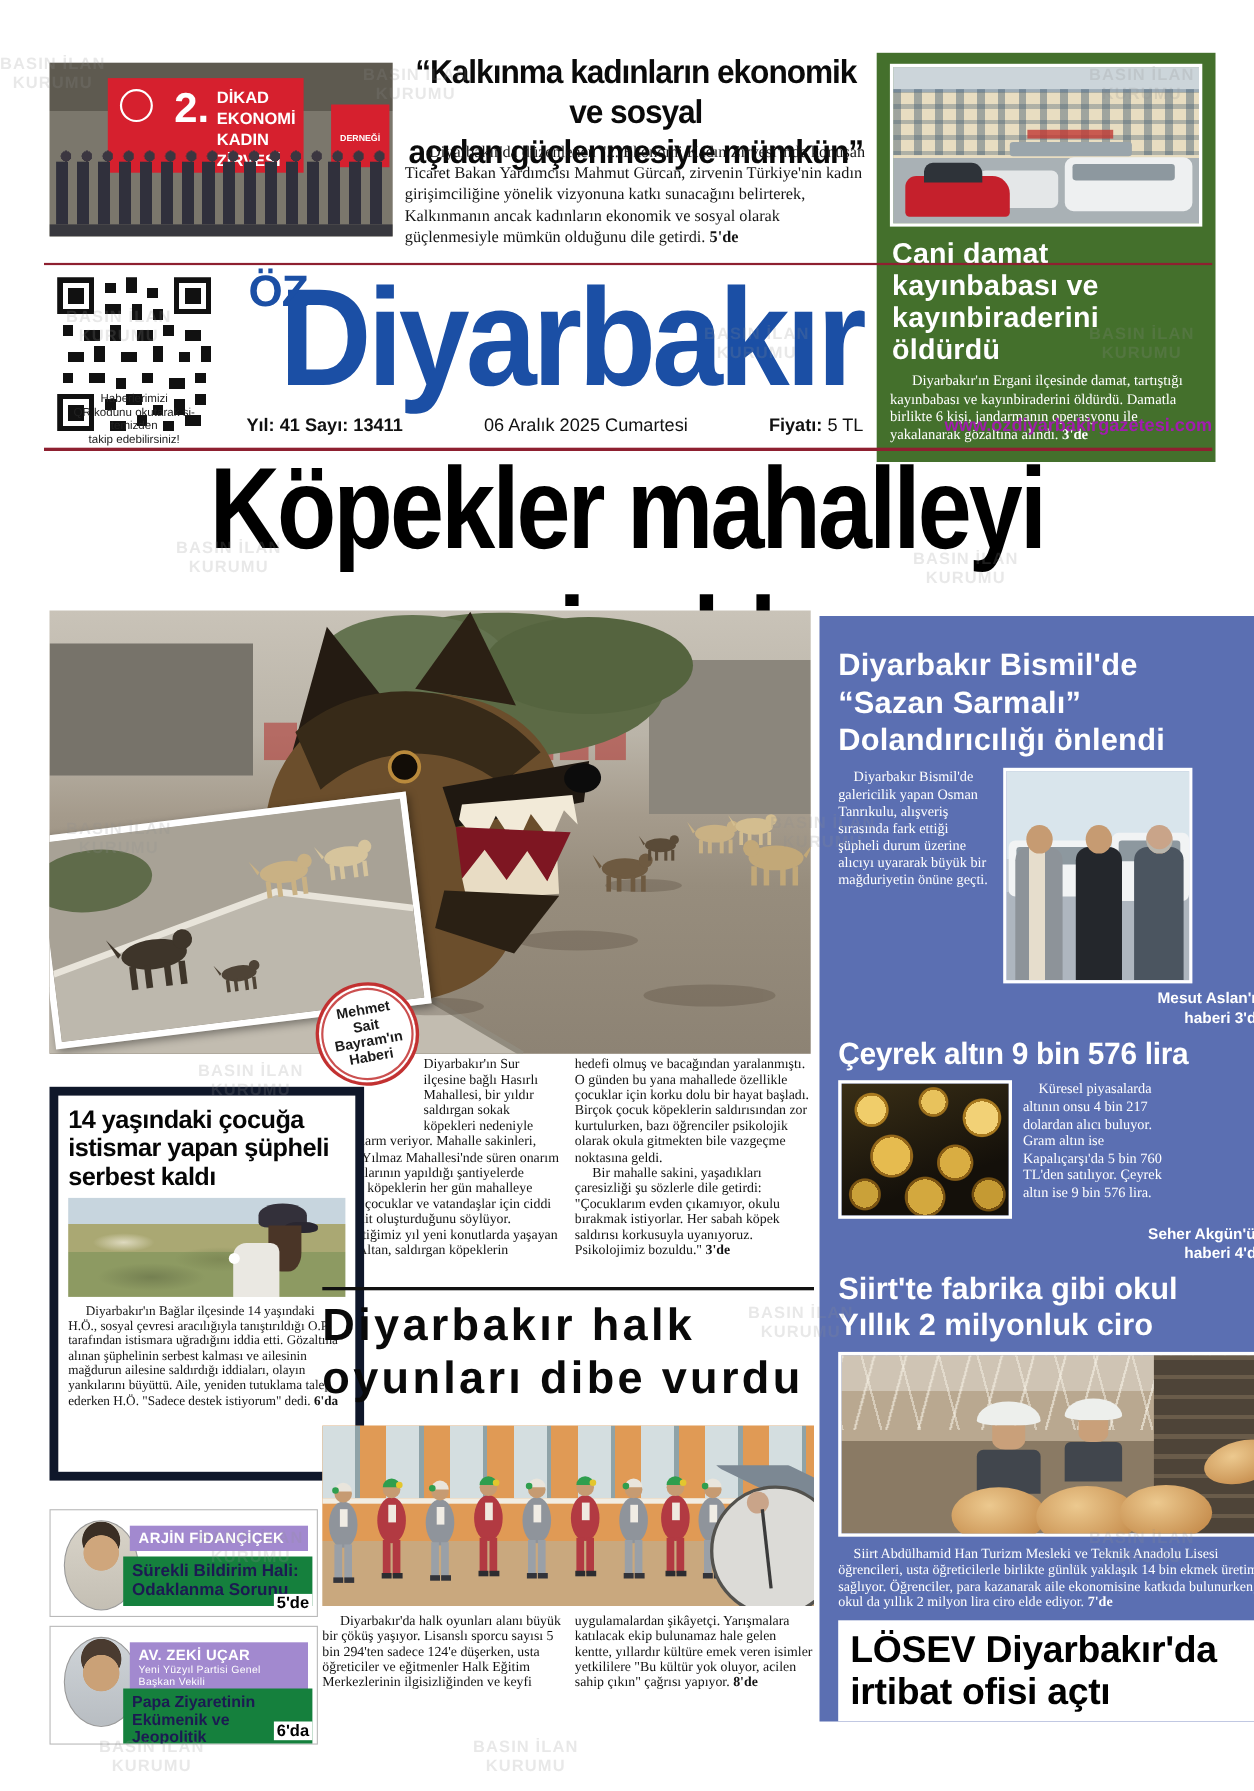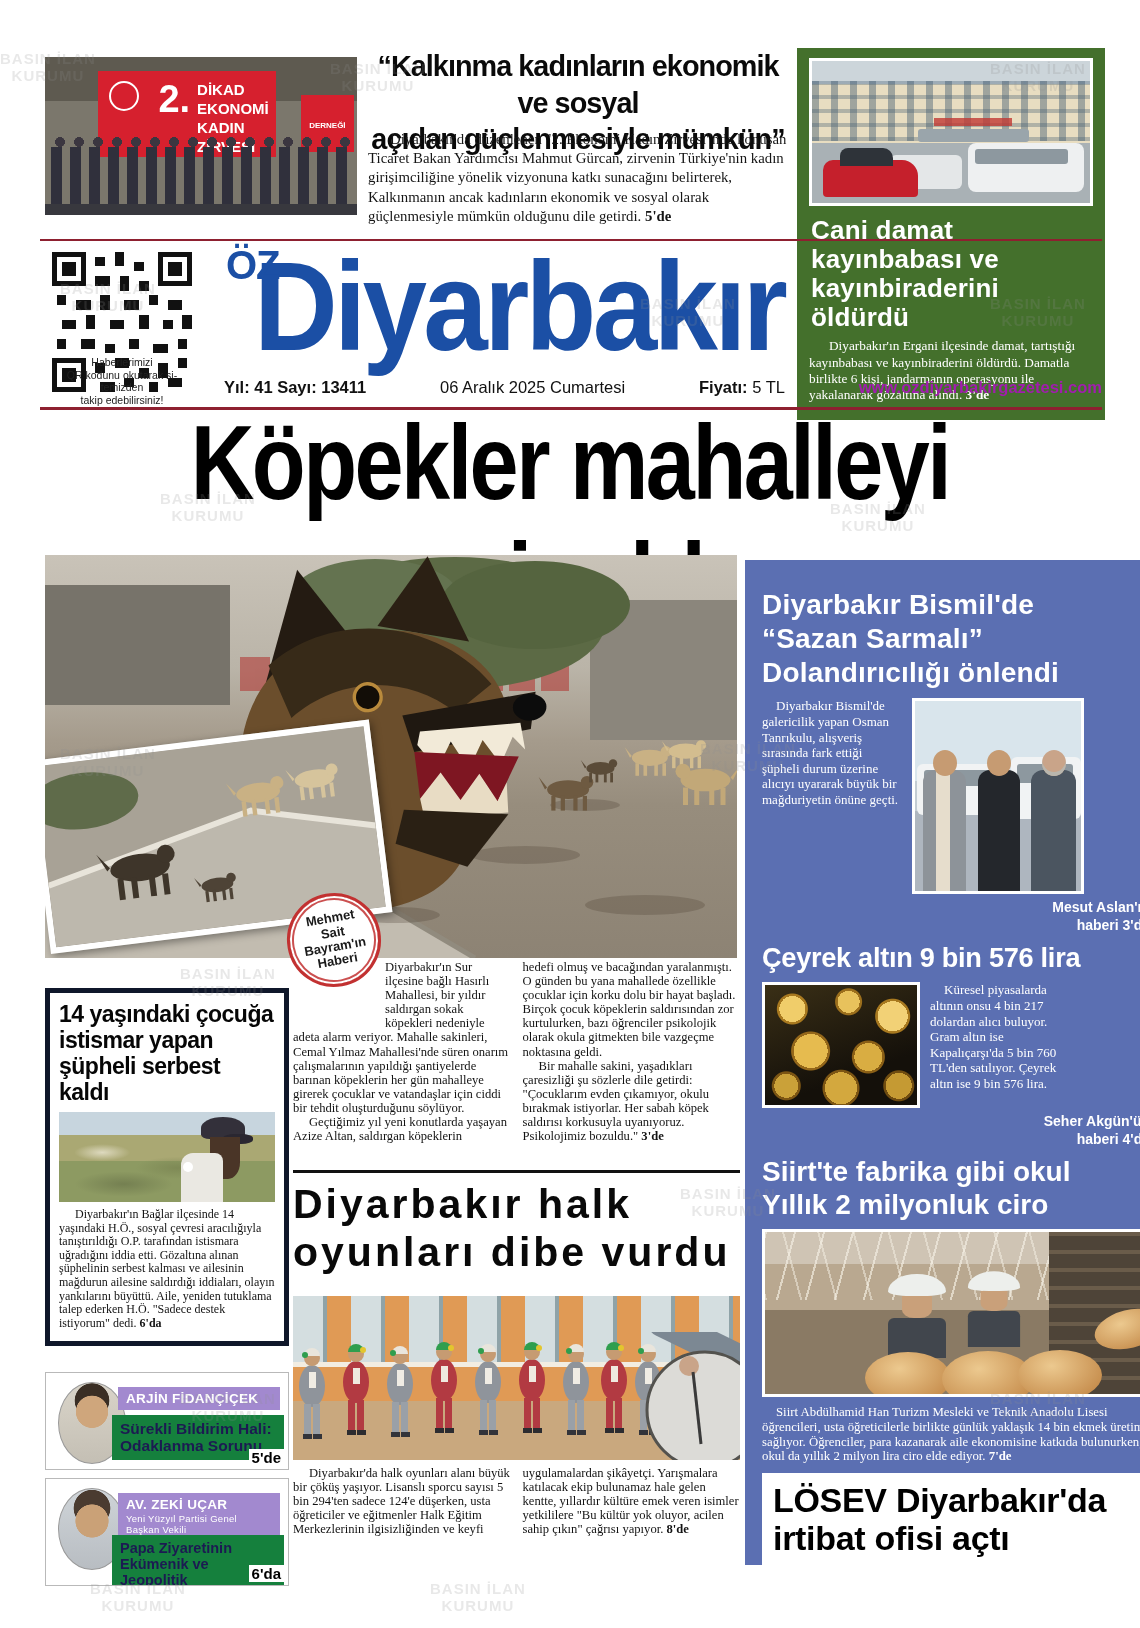--- a/index.html
+++ b/index.html
@@ -74,21 +74,21 @@
   #stamp{left:287px;top:893px;width:88px;height:88px;background:#fff;border:3px solid #c23131;border-radius:50%;
          z-index:20;display:flex;align-items:center;justify-content:center;text-align:center;
          font-size:13px;font-weight:700;color:#1a1a1a;line-height:1.1;transform:rotate(-10deg);
          box-shadow:0 0 0 2px #fff inset,0 0 0 4px rgba(194,49,49,.85) inset;}
   
   #lead-cols{left:293px;top:960px;width:447px;height:212px;display:flex;gap:12px;overflow:hidden;}
   .lcol{width:218px;font-size:12.6px;line-height:1.12;color:#131313;}
   .lcol .ind{text-indent:16px;display:block;}
   .stamp-spacer{float:left;width:92px;height:62px;}
   
-  #abuse-box{left:45px;top:988px;width:244px;height:358px;border:5px solid #0f172a;background:#fff;
+  #abuse-box{left:45px;top:988px;width:286px;height:358px;border:8px solid #0f172a;background:#fff;
              box-sizing:border-box;padding:8px 9px;overflow:hidden;}
   #abuse-head{font-size:23px;font-weight:700;line-height:1.13;letter-spacing:-.5px;color:#060606;}
   #girl-photo{position:relative;width:100%;height:90px;margin:7px 0 6px;overflow:hidden;
               background:linear-gradient(#c7d5de 0 26%,#aaa873 26% 55%,#8d9a62 55% 100%);}
   #girl-photo::before{content:"";position:absolute;inset:0;
      background:radial-gradient(ellipse 40px 12px at 20% 45%,rgba(235,230,210,.8),transparent 70%),
                 radial-gradient(ellipse 60px 16px at 55% 62%,rgba(120,130,80,.7),transparent 70%),
                 radial-gradient(ellipse 70px 18px at 30% 80%,rgba(100,110,70,.6),transparent 70%);}
   .g-hat{position:absolute;right:14%;top:6%;width:44px;height:22px;background:#33303a;border-radius:50% 50% 20% 20%;}
   .g-brim{position:absolute;right:10%;top:24%;width:30px;height:10px;background:#2a2731;border-radius:40%;}

